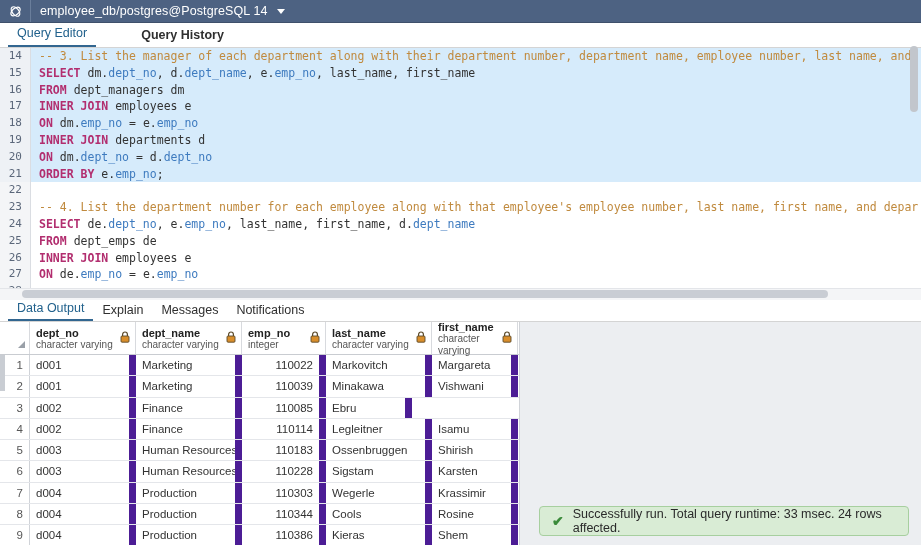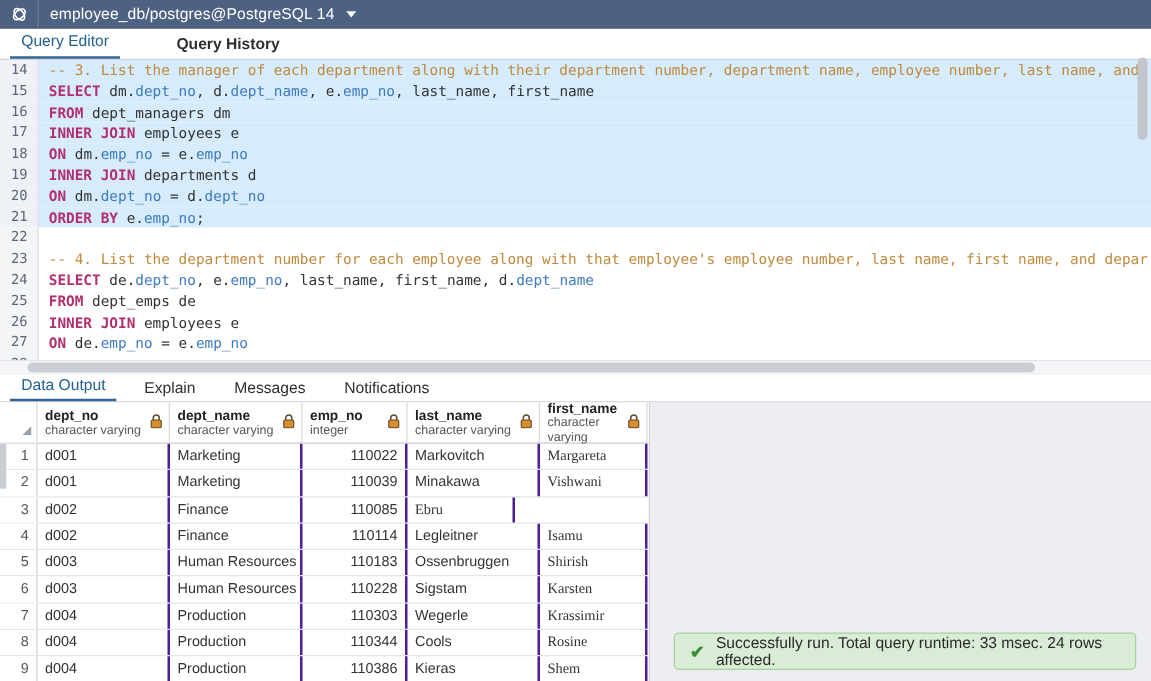--- a/index.html
+++ b/index.html
@@ -66,46 +66,46 @@
   .vthumb{position:absolute;top:46px;right:3px;width:8px;height:66px;background:#c2c6cc;border-radius:4px;}
   .hscroll{
     position:absolute;left:22px;top:290px;width:806px;height:8px;background:#c9cdd4;border-radius:4px;
   }
   .hs-track{position:absolute;left:0;top:288px;width:921px;height:12px;background:#f4f5f7;border-top:1px solid #e3e5e9;}
 
   
   .outpanel{position:absolute;top:300px;left:0;width:921px;height:245px;background:#ffffff;}
   .outtabs{
     height:22px;display:flex;align-items:flex-end;padding-left:8px;
-    border-bottom:1px solid #d4d4d4;box-sizing:border-box;background:#fff;gap:13px;
+    border-bottom:1px solid #d4d4d4;box-sizing:border-box;background:#fff;
   }
   .otab{font-size:12.5px;color:#2f2f2f;padding:0 9px 4px 9px;line-height:13px;}
   .otab.active{color:#21618c;border-bottom:2px solid #326690;}
 
   
   .grid{position:absolute;top:22px;left:0;width:921px;height:223px;background:#eceef1;overflow:hidden;}
   .gridinner{position:absolute;left:0;top:0;width:519px;background:#fff;border-right:1px solid #d0d3d8;}
   .ghead{display:flex;height:32px;background:#fff;border-bottom:1px solid #c9ccd1;}
   .gh{
     box-sizing:border-box;border-right:1px solid #d8dade;padding:2px 4px 0 6px;
     position:relative;display:flex;flex-direction:column;justify-content:center;
   }
   .gh .nm{font-size:11px;font-weight:bold;color:#222;line-height:12px;}
   .gh .ty{font-size:10px;color:#555;line-height:12px;}
   .lock{position:absolute;right:5px;top:9px;}
   .gh.rownum{width:30px;min-width:30px;background:#fff;align-items:flex-end;justify-content:flex-end;padding:0 0 3px 0;}
   .corner-tri{width:0;height:0;border-left:7px solid transparent;border-bottom:7px solid #9aa0a8;margin:0 4px 3px 0;}
   .grow{display:flex;height:20.3px;border-bottom:1px solid #e4e6ea;}
   .gc{
-    box-sizing:border-box;border-right:2px solid #4c1d95;padding:2px 6px 0 6px;
+    box-sizing:border-box;border-right:7px solid #4c1d95;padding:2px 6px 0 6px;
     font-size:11.5px;color:#333;line-height:17px;overflow:hidden;white-space:nowrap;
   }
   .gc.rn{width:30px;min-width:30px;text-align:right;padding-right:6px;color:#555;background:#fff;border-right:1px solid #d0d3d8;}
   .gc.numcell{text-align:right;}
-  .c0{width:106px;} .c1{width:106px;} .c2{width:84px;} .c3{width:106px;} .c4{width:86px;font-family:Liberation Serif, serif;}
+  .c0{width:106px;} .c1{width:106px;} .c2{width:84px;} .c3{width:106px;} .c4{width:86px;}
   .h0{width:106px;} .h1{width:106px;} .h2{width:84px;} .h3{width:106px;} .h4{width:86px;}
 
   .leftgrip{position:absolute;left:0;top:33px;width:5px;height:36px;background:#c9cdd3;}
 
   
   .toast{
     position:absolute;left:539px;top:506px;width:370px;height:30px;
     background:#d9ecd5;border:1px solid #a7cf9f;border-radius:4px;
     display:flex;align-items:center;padding-left:12px;box-sizing:border-box;
     font-size:12.5px;color:#2a2a2a;gap:9px;

